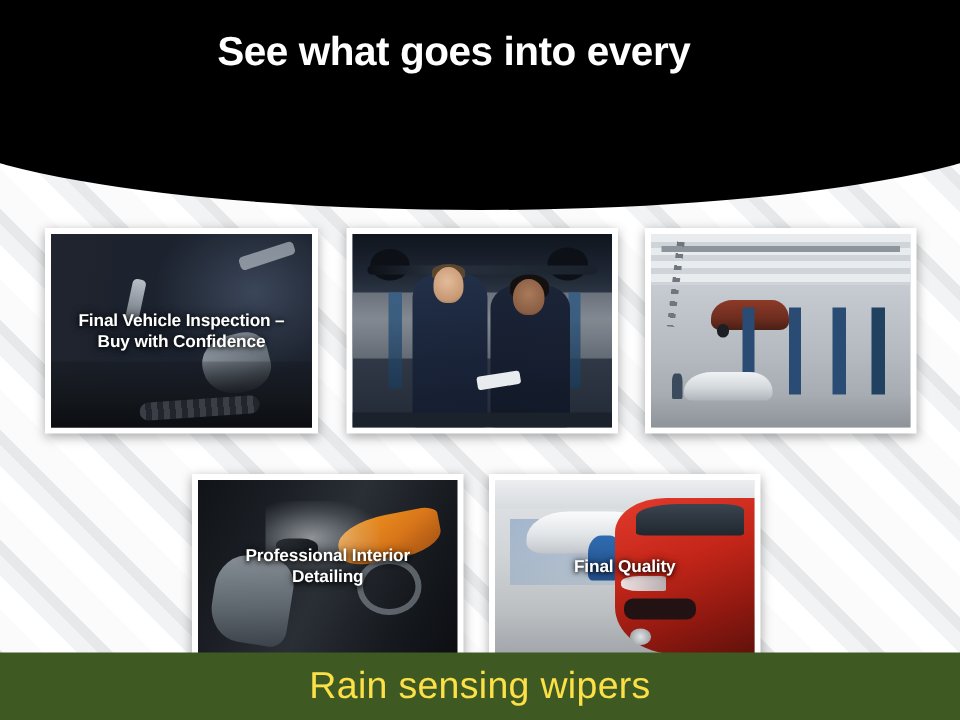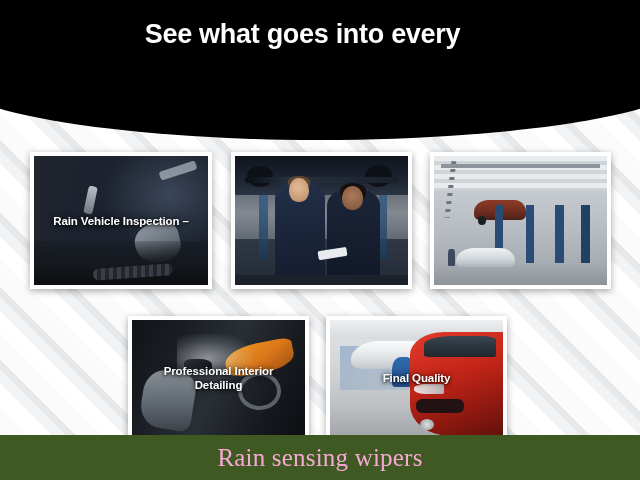--- a/index.html
+++ b/index.html
@@ -516,25 +516,25 @@
     left: 0;
     bottom: 0;
     width: 640px;
     height: 45px;
     background: #3e5a22;
     display: flex;
     align-items: center;
     justify-content: center;
   }
   .footer-text {
-    color: #f9a8d4;
+    color: #fde047;
     font-size: 25px;
     font-weight: normal;
     letter-spacing: 0.2px;
-    font-family: Liberation Serif, serif;
+    font-family: Liberation Sans, sans-serif;
   }
 </style>
 </head>
 <body>
 
 <div id="stage">
 
   <div class="stripes"></div>
 
   <div class="header">
@@ -546,21 +546,22 @@
   </div>
 
   <div class="card" style="left:30px; top:152px; width:182px; height:137px;">
     <div class="card-photo photo-inspection">
       <div class="stripeA"></div>
       <div class="tool"></div>
       <div class="glove"></div>
       <div class="engine"></div>
       <div class="hose"></div>
       <div class="card-caption">
-        <span>Rain Vehicle Inspection –</span><br>
+        <span>Final Vehicle Inspection –</span><br>
+        <span>Buy with Confidence</span>
       </div>
     </div>
   </div>
 
   <div class="card" style="left:231px; top:152px; width:181px; height:137px;">
     <div class="card-photo photo-techs">
       <div class="ceiling"></div>
       <div class="wheel-l"></div>
       <div class="wheel-r"></div>
       <div class="lift-beam"></div>

